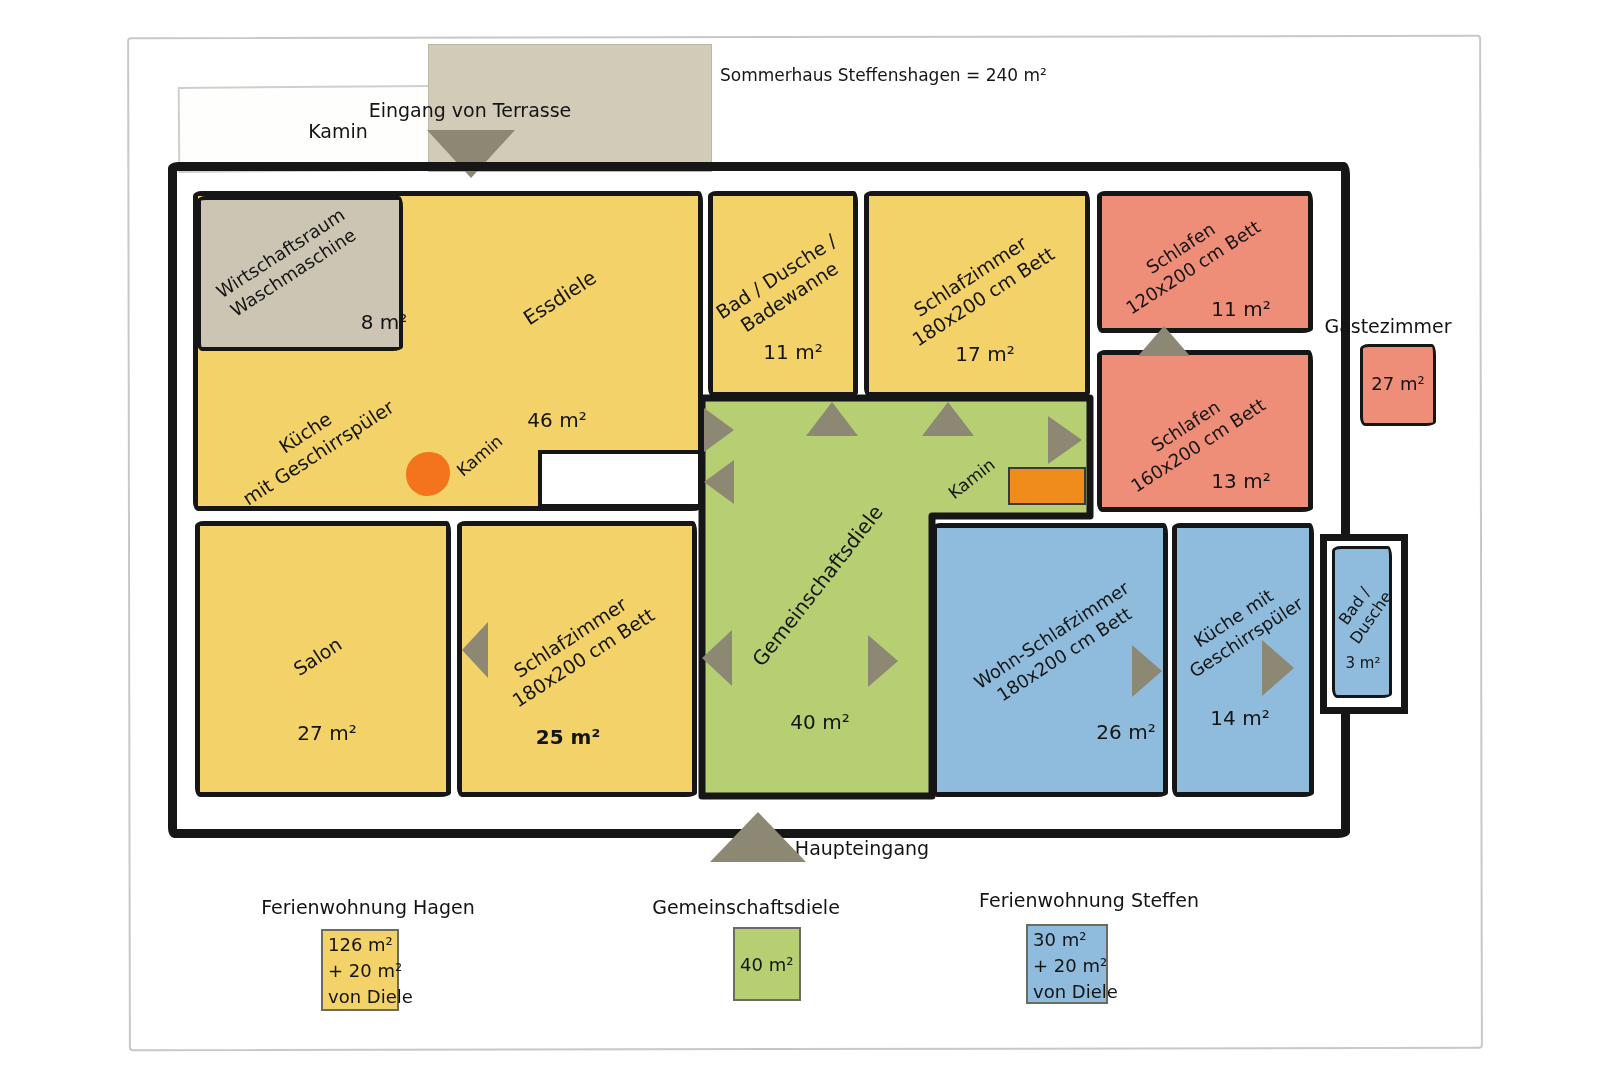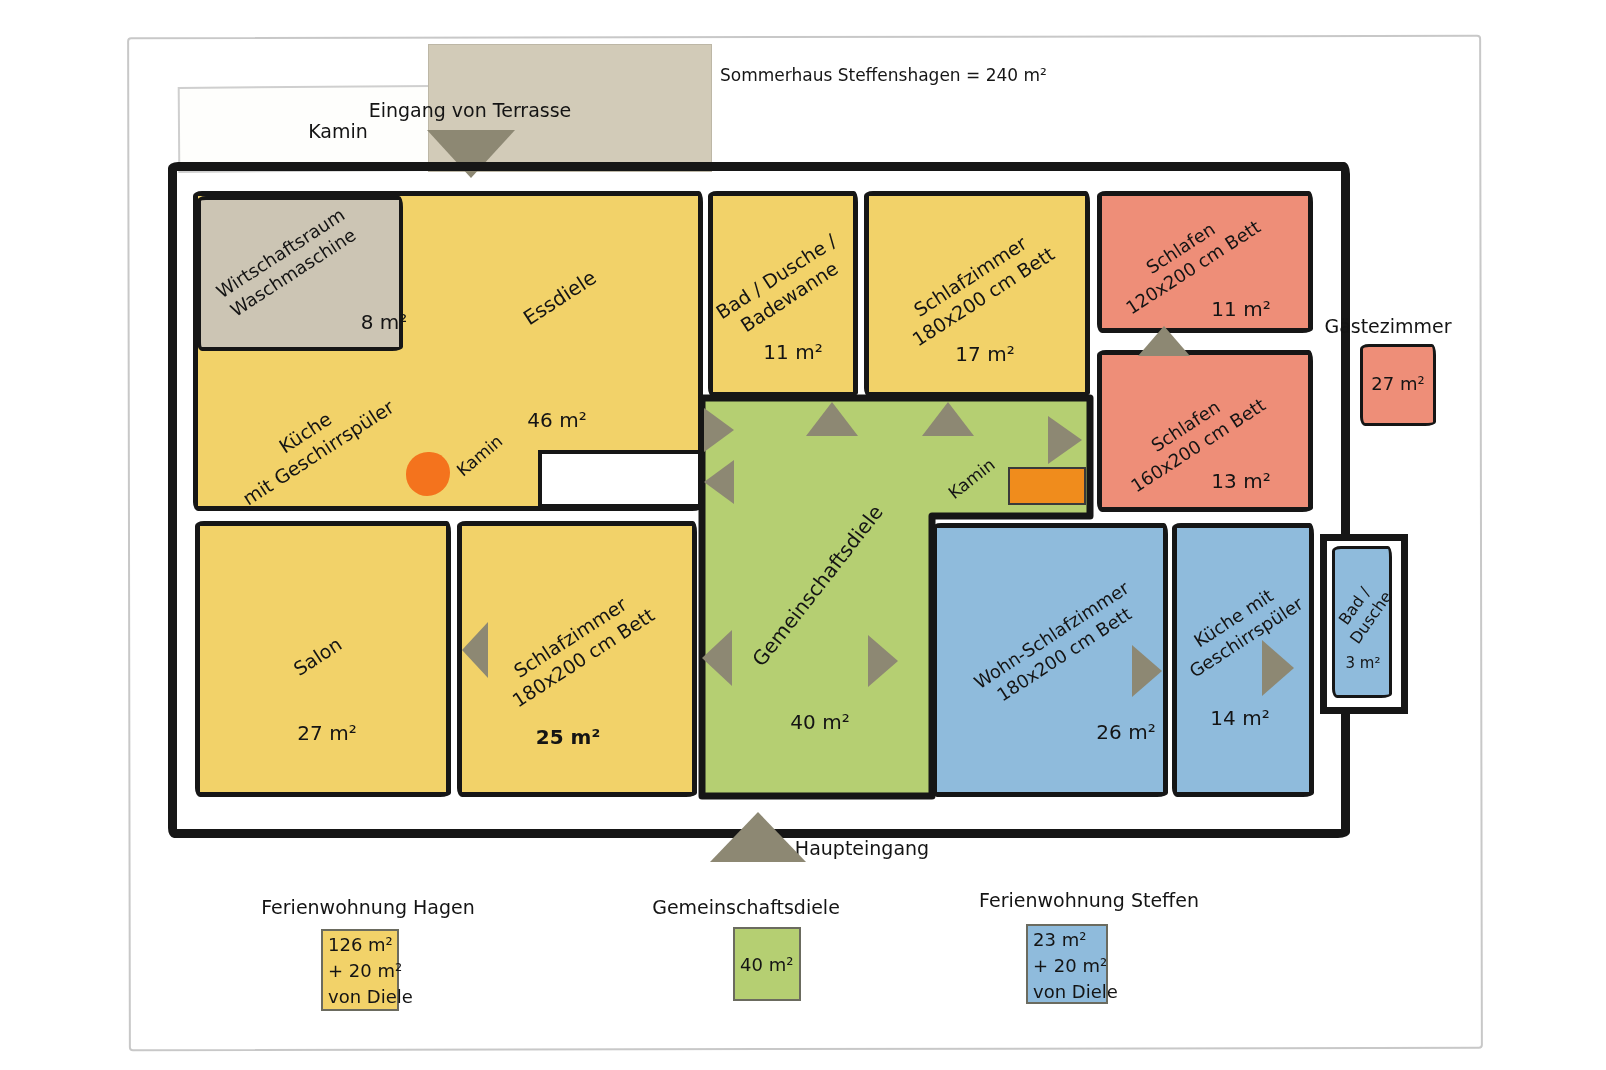--- a/index.html
+++ b/index.html
@@ -150,15 +150,15 @@
 <div class="legend-text" style="left:328px;top:932px;">126 m²
 + 20 m²
 von Diele</div>
 
 <div class="txt" style="left:746px;top:907px;">Gemeinschaftsdiele</div>
 <div class="legend-box c-green" style="left:733px;top:927px;width:68px;height:74px;"></div>
 <div class="legend-text" style="left:740px;top:952px;">40 m²</div>
 
 <div class="txt" style="left:1089px;top:900px;">Ferienwohnung Steffen</div>
 <div class="legend-box c-blue" style="left:1026px;top:924px;width:82px;height:80px;"></div>
-<div class="legend-text" style="left:1033px;top:927px;">23 m²
+<div class="legend-text" style="left:1033px;top:927px;">30 m²
 + 20 m²
 von Diele</div>
 
 </body></html>

